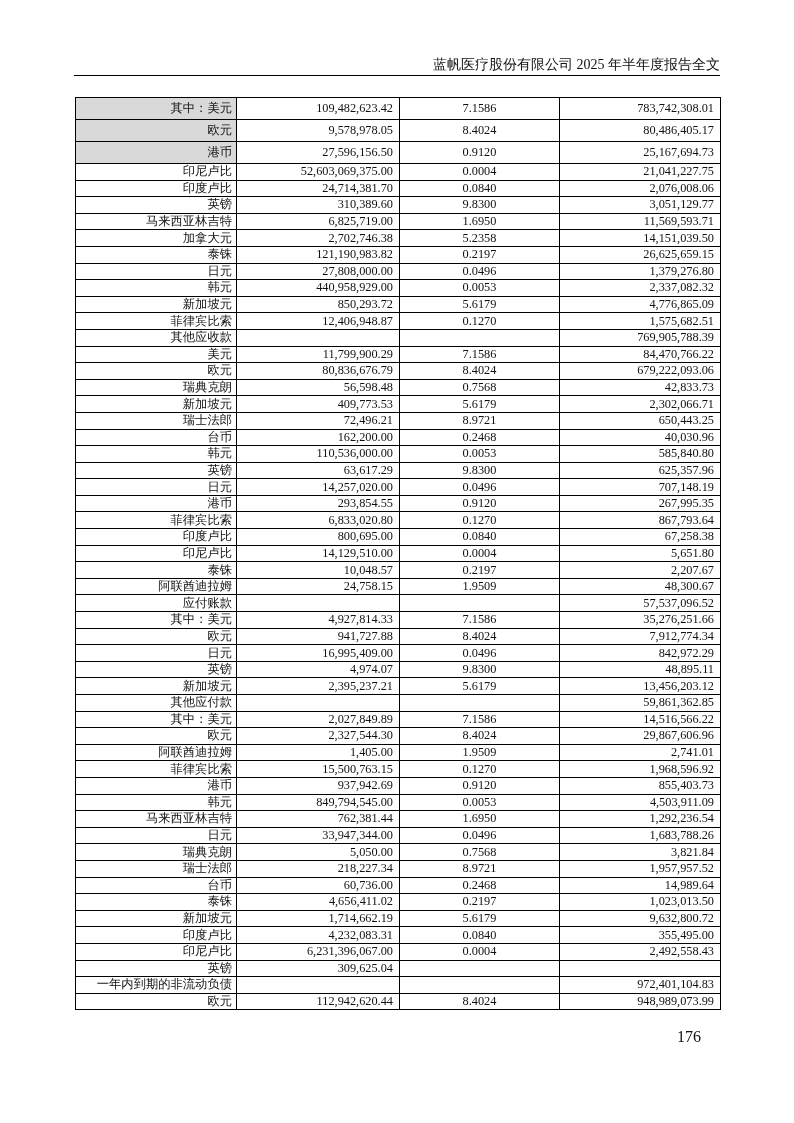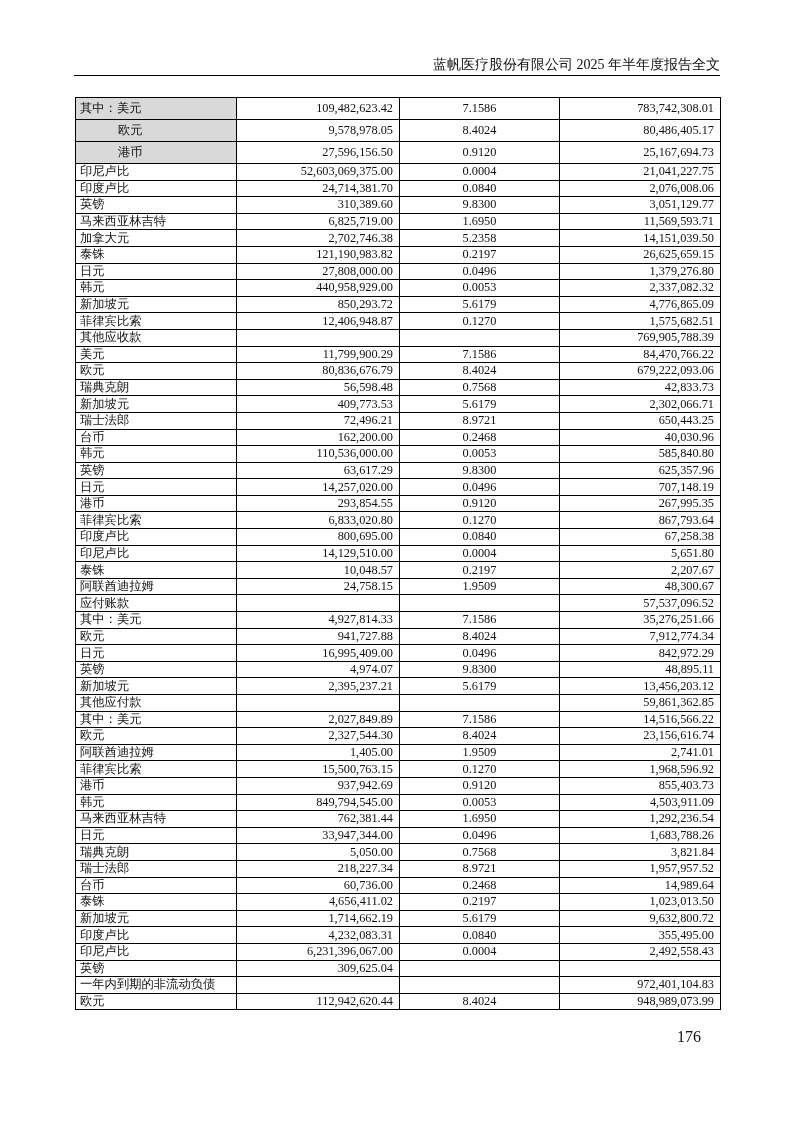--- a/index.html
+++ b/index.html
@@ -2,21 +2,21 @@
 <html><head>
 <meta charset="utf-8">
 <style>
   html, body { margin: 0; padding: 0; background: #ffffff; }
   body { width: 794px; height: 1123px; position: relative; font-family: "Liberation Serif", "DejaVu Serif", serif; color: #111; }
   .header { position: absolute; left: 74px; top: 56px; width: 646px; text-align: right; font-size: 14px; }
   .header-rule { position: absolute; left: 74px; top: 75px; width: 646px; height: 0; border-top: 1.3px solid #000; }
   table.fx { position: absolute; left: 75px; top: 97px; width: 645px; border-collapse: collapse; table-layout: fixed; font-size: 12.3px; }
   table.fx td { border: 1px solid #000; padding: 0 4px; height: 15.6px; line-height: 15px; white-space: nowrap; overflow: hidden; }
   table.fx tr.tall td { height: 21px; }
-  table.fx td.label { text-align: left; }
+  table.fx td.label { text-align: right; }
   table.fx td.label.shade { background: #d9d9d9; }
   table.fx td.label.indent { padding-left: 42px; }
   table.fx td.num { text-align: right; padding-right: 6px; }
   table.fx td.rate { text-align: center; }
   col.c1 { width: 161px; } col.c2 { width: 163px; } col.c3 { width: 160px; } col.c4 { width: 161px; }
   .page-number { position: absolute; left: 660px; top: 1028px; width: 58px; text-align: center; font-size: 16px; }
 </style>
 </head>
 <body>
 
@@ -250,21 +250,21 @@
       <tr>
         <td class="label">其中：美元</td>
         <td class="num">2,027,849.89</td>
         <td class="rate">7.1586</td>
         <td class="num">14,516,566.22</td>
       </tr>
       <tr>
         <td class="label">欧元</td>
         <td class="num">2,327,544.30</td>
         <td class="rate">8.4024</td>
-        <td class="num">23,156,616.74</td>
+        <td class="num">29,867,606.96</td>
       </tr>
       <tr>
         <td class="label">阿联酋迪拉姆</td>
         <td class="num">1,405.00</td>
         <td class="rate">1.9509</td>
         <td class="num">2,741.01</td>
       </tr>
       <tr>
         <td class="label">菲律宾比索</td>
         <td class="num">15,500,763.15</td>

